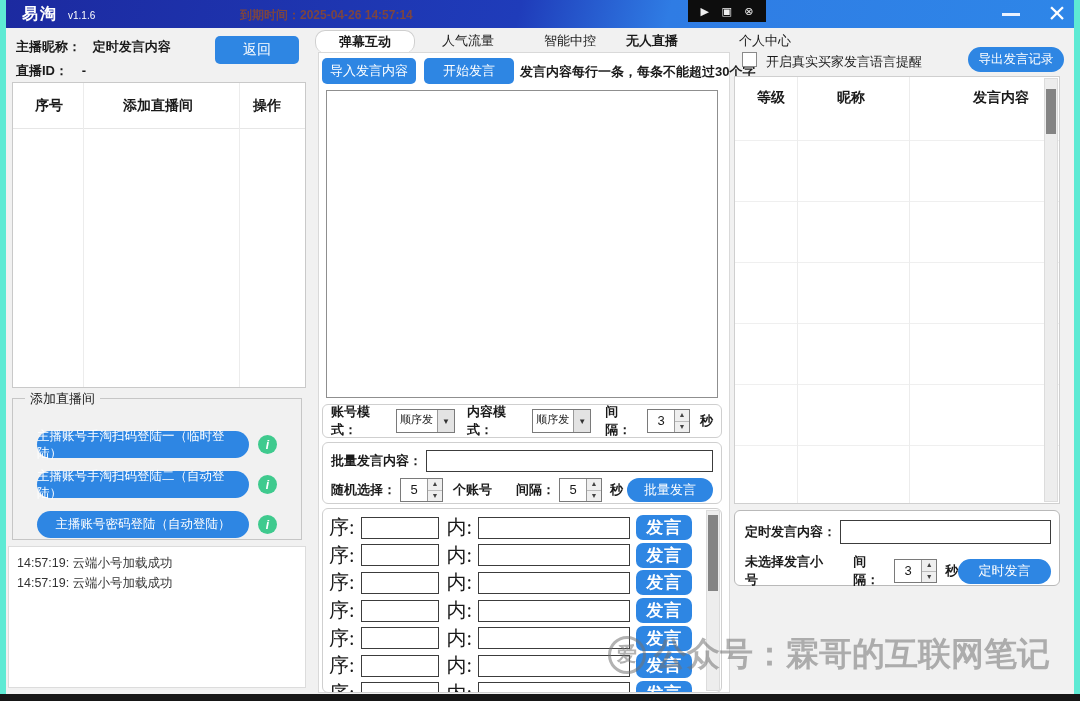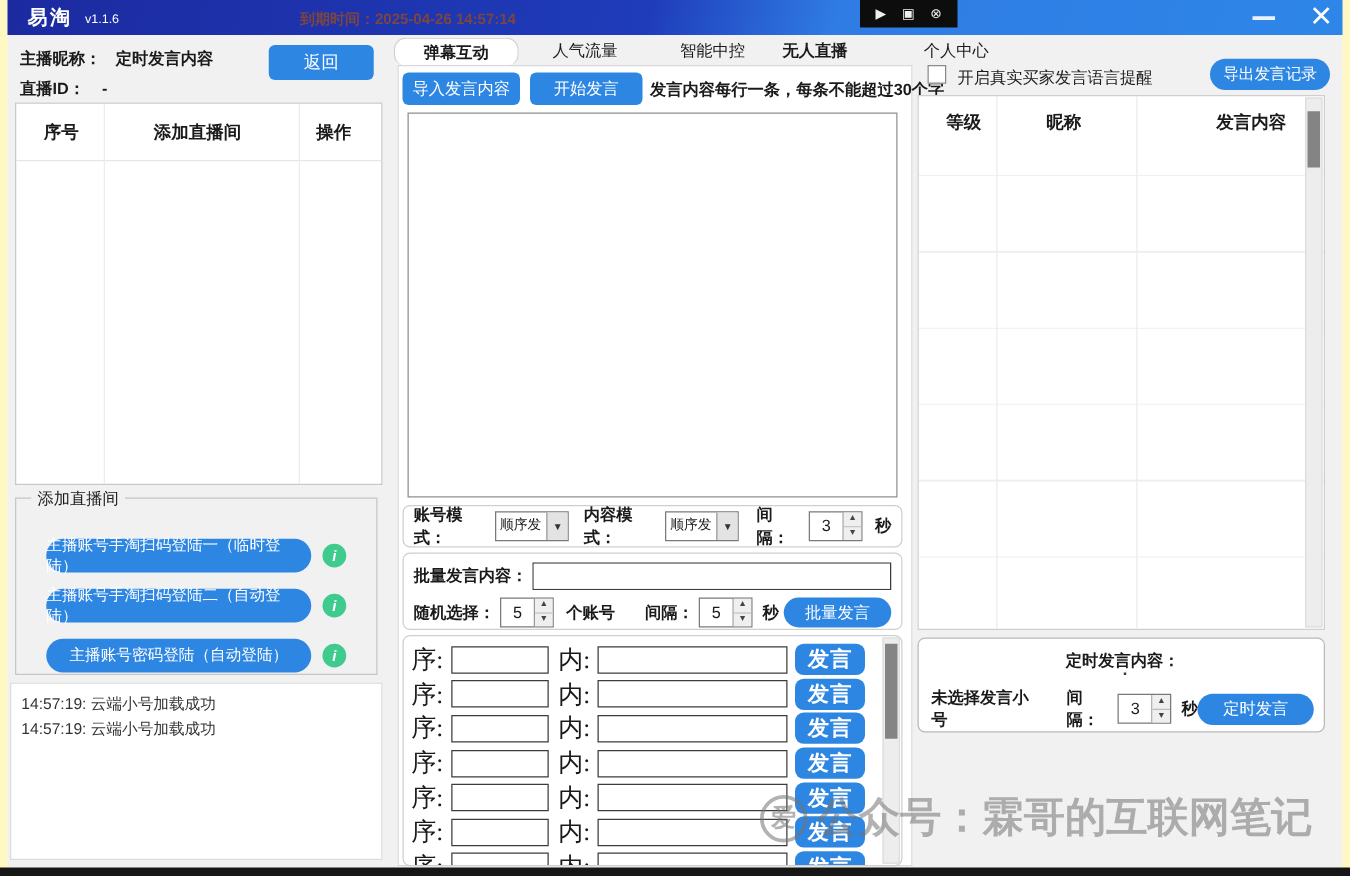--- a/index.html
+++ b/index.html
@@ -1,18 +1,18 @@
 <!DOCTYPE html>
 <html><head>
 <meta charset="utf-8">
 <style>
   * { margin:0; padding:0; box-sizing:border-box; }
   html,body { width:1080px; height:701px; }
   body { font-family:"Liberation Sans","DejaVu Sans",sans-serif; font-size:13px; color:#1a1a1a; }
-  #root { position:relative; width:1080px; height:701px; background:#fef9c3; overflow:hidden; }
+  #root { position:relative; width:1080px; height:701px; background:#5eead4; overflow:hidden; }
   #win { position:absolute; left:6px; top:0; width:1068px; height:694px; background:#f1f1f1; }
   .abs { position:absolute; }
   
   #titlebar { position:absolute; left:0; top:0; width:1068px; height:28px;
     background:linear-gradient(105deg,#1c2aa0 0%,#1f3cba 48%,#2f7ce4 62%,#2e86e8 100%); color:#fff; }
   #apptitle { position:absolute; left:16px; top:4px; font-size:16px; font-weight:bold; letter-spacing:2px; }
   #appver { position:absolute; left:62px; top:10px; font-size:10px; }
   #expiry { position:absolute; left:234px; top:7px; font-size:12px; color:#7d4540; font-weight:bold; }
   #overlaybar { position:absolute; left:682px; top:0; width:78px; height:22px; background:#0d0d0d;
     display:flex; align-items:center; justify-content:space-evenly; color:#eee; }
@@ -270,21 +270,21 @@
         <span style="left:238px;">发言内容</span>
       </div>
       <div class="vline" style="left:62px;"></div>
       <div class="vline" style="left:174px;"></div>
       <div class="sbar" style="right:1px;top:1px;bottom:1px;">
         <div class="thumb" style="top:10px;height:45px;"></div>
       </div>
     </div>
 
     <div id="timedbox" class="box">
-      <div class="flexrow" style="padding:9px 8px 0 10px;flex-direction:column;">
+      <div class="flexrow" style="padding:9px 8px 0 10px;">
         <span class="lbl">定时发言内容：</span>
         <span class="input" style="flex:1;height:24px;margin-left:4px;"></span>
       </div>
       <div class="flexrow" style="padding:9px 8px 0 10px;">
         <span class="lbl">未选择发言小号</span>
         <span class="lbl" style="margin-left:22px;">间隔：</span>
         <span class="spin" style="margin-left:4px;">
           <span class="val">3</span>
           <span class="btns">
               <i>▲</i>

